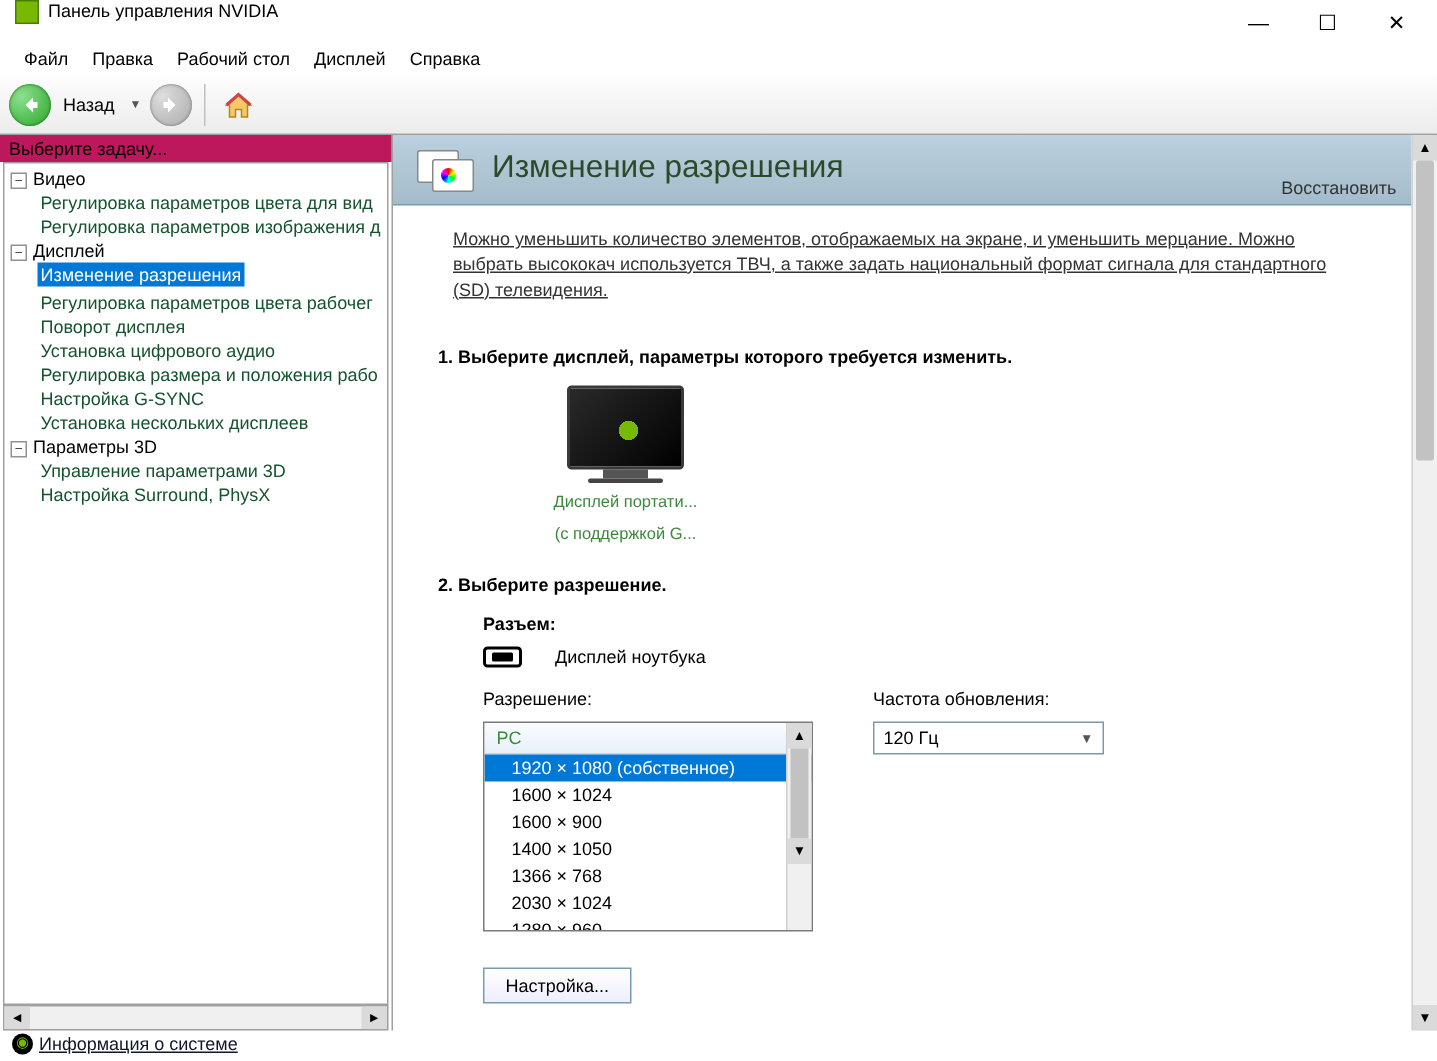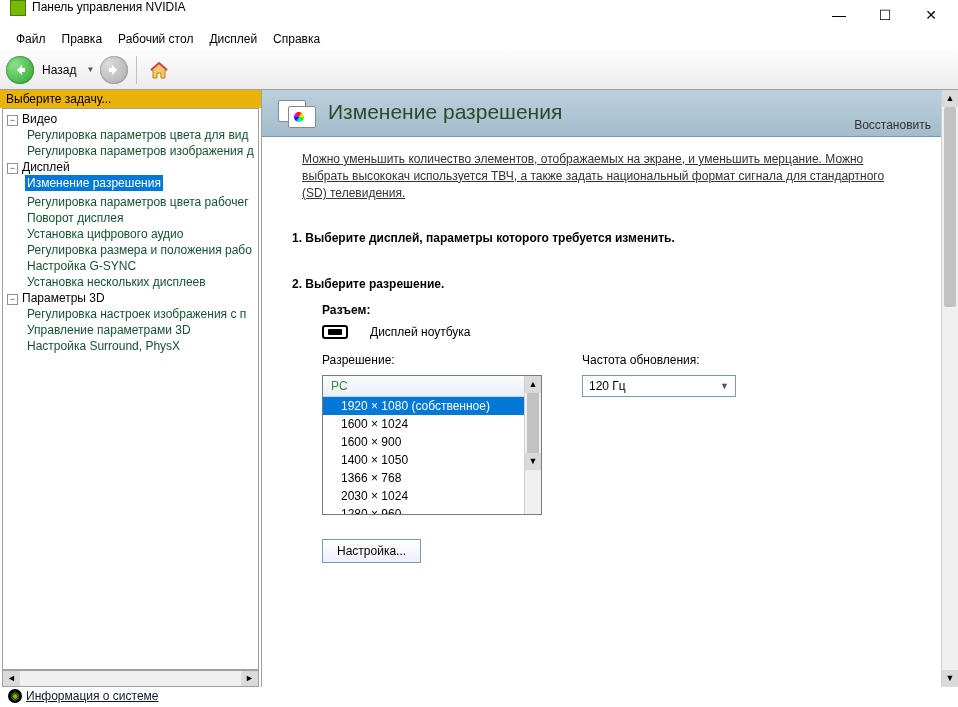--- a/index.html
+++ b/index.html
@@ -23,21 +23,21 @@
 .nav-fwd { background: radial-gradient(circle at 30% 30%, #ddd, #aaa); box-shadow: inset 0 0 2px #666; }
 .nav-back svg, .nav-fwd svg { fill: #fff; }
 .nav-label { font-size: 12px; margin: 0 4px; }
 .nav-drop { font-size: 8px; color: #555; padding: 0 2px; cursor: pointer; }
 .sep { width: 1px; height: 28px; background: #c0c0c0; margin: 0 4px; }
 .home-btn { width: 28px; height: 28px; display: flex; align-items: center; justify-content: center; cursor: pointer; }
 
 
 .main { display: flex; height: 597px; }
 .sidebar { width: 262px; border-right: 1px solid #a0a0a0; display: flex; flex-direction: column; }
-.sidebar-header { font-size: 12px; padding: 2px 6px; background: #eab308; }
+.sidebar-header { font-size: 12px; padding: 2px 6px; background: #be185d; }
 .tree { flex: 1; overflow: hidden; font-size: 12px; padding: 2px 0; border: 1px solid #a0a0a0; margin: 0 2px; }
 .tree-scroll { height: 555px; overflow: hidden; }
 .tree-group { padding-left: 4px; }
 .tree-toggle { display: inline-block; width: 11px; height: 11px; border: 1px solid #919191; color: #444; font-size: 9px; line-height: 9px; text-align: center; margin-right: 4px; cursor: pointer; background: #fff; }
 .tree-cat { padding: 1px 0; cursor: pointer; }
 .tree-children { padding-left: 18px; }
 .tree-item { color: #14532d; padding: 1px 2px; cursor: pointer; white-space: nowrap; overflow: hidden; position: relative; }
 .tree-item::before { content: ''; position: absolute; left: -12px; top: 0; bottom: 50%; border-left: 1px dotted #999; border-bottom: 1px dotted #999; width: 10px; }
 .tree-item.selected { background: #0078d7; color: #fff; display: inline-block; }
 .h-scroll { height: 17px; border: 1px solid #a0a0a0; margin: 0 2px; display: flex; background: #f0f0f0; }
@@ -158,21 +158,20 @@
               <div class="tree-item">Регулировка параметров изображения д</div>
             </div>
           </div>
           <div class="tree-group">
             <div class="tree-cat"><span class="tree-toggle">−</span><span>Дисплей</span></div>
             <div class="tree-children"><div class="tree-item selected">Изменение разрешения</div><div class="tree-item">Регулировка параметров цвета рабочег</div><div class="tree-item">Поворот дисплея</div><div class="tree-item">Установка цифрового аудио</div><div class="tree-item">Регулировка размера и положения рабо</div><div class="tree-item">Настройка G-SYNC</div><div class="tree-item">Установка нескольких дисплеев</div></div>
           </div>
           <div class="tree-group">
             <div class="tree-cat"><span class="tree-toggle">−</span><span>Параметры 3D</span></div>
             <div class="tree-children">
-              <div class="tree-item">Регулировка настроек изображения с п</div>
               <div class="tree-item">Управление параметрами 3D</div>
               <div class="tree-item">Настройка Surround, PhysX</div>
             </div>
           </div>
         </div>
     </div>
     <div class="h-scroll">
       <div class="h-scroll-btn">◄</div>
       <div class="h-scroll-track"></div>
       <div class="h-scroll-btn">►</div>
@@ -189,20 +188,27 @@
             <div class="dot"></div>
         </div>
         <div class="page-title">Изменение разрешения</div>
         <div class="restore-link">Восстановить</div>
       </div>
 
       <div class="page-desc">Можно уменьшить количество элементов, отображаемых на экране, и уменьшить мерцание. Можно выбрать высококач используется ТВЧ, а также задать национальный формат сигнала для стандартного (SD) телевидения.</div>
 
       <div class="step">
         <div class="step-title">1. Выберите дисплей, параметры которого требуется изменить.</div>
+        <div class="display-thumb">
+          <div class="monitor-box"></div>
+          <div class="monitor-stand"></div>
+          <div class="monitor-base"></div>
+          <div class="display-label">Дисплей портати...</div>
+          <div class="display-label">(с поддержкой G...</div>
+        </div>
       </div>
 
       <div class="step">
         <div class="step-title">2. Выберите разрешение.</div>
 
         <div class="connector-label" style="margin-left:30px;font-size:12px;">Разъем:</div>
         <div class="connector-row">
           <div class="connector-icon"></div>
           <span>Дисплей ноутбука</span>
         </div>

